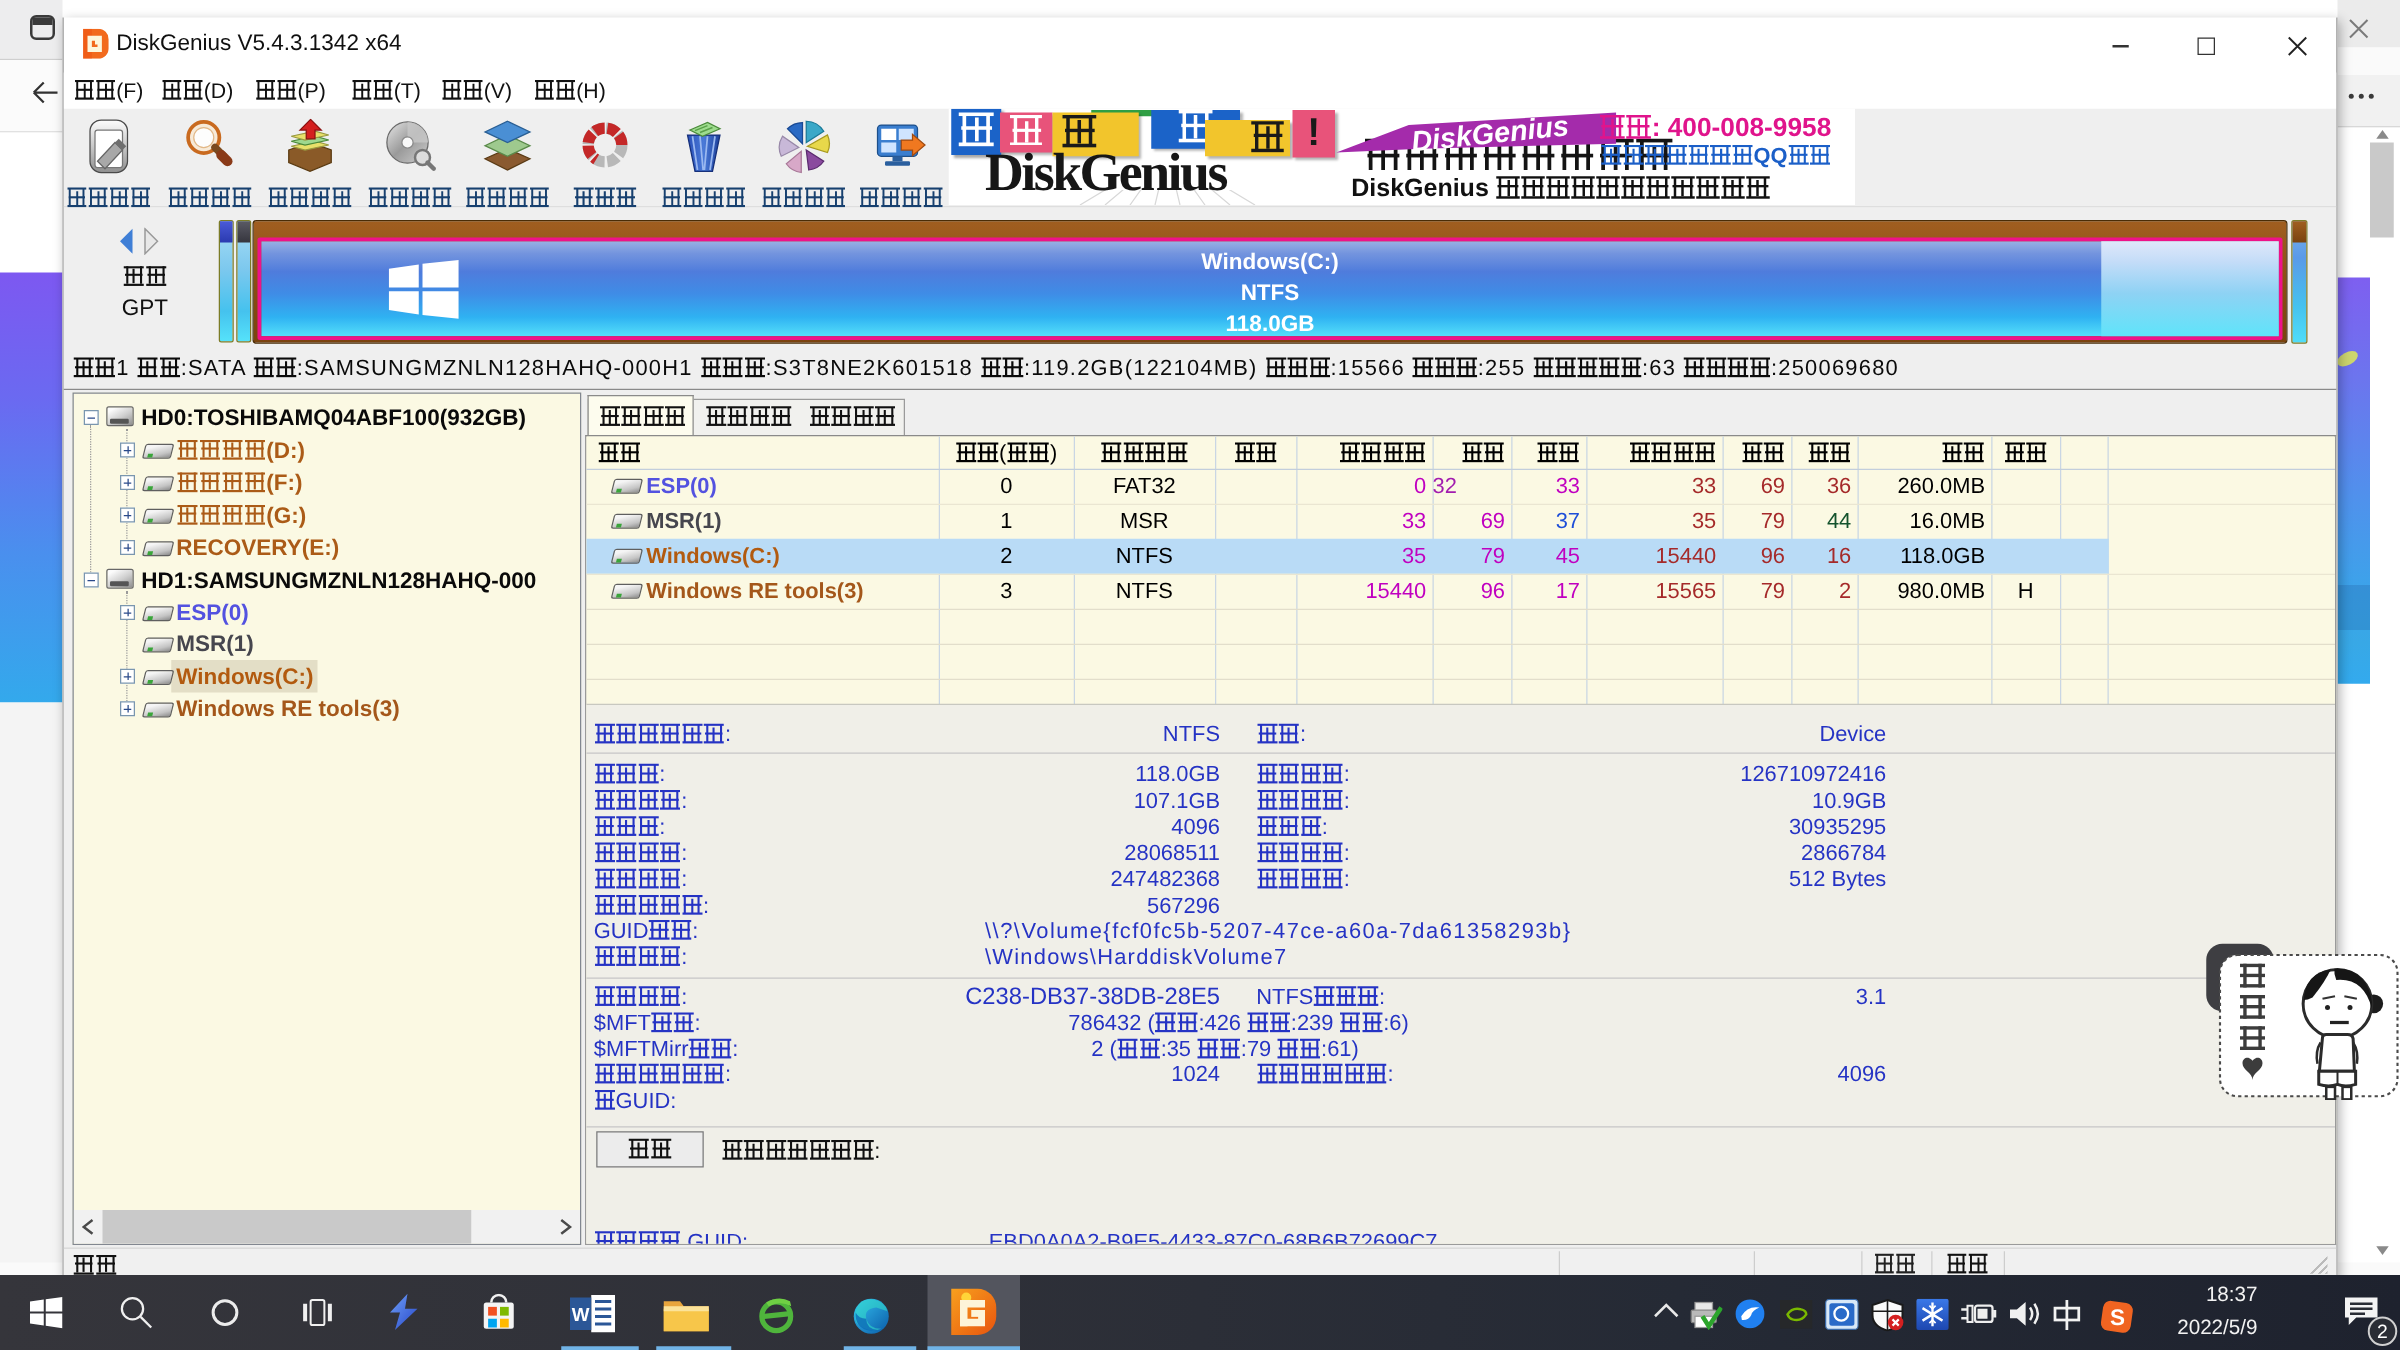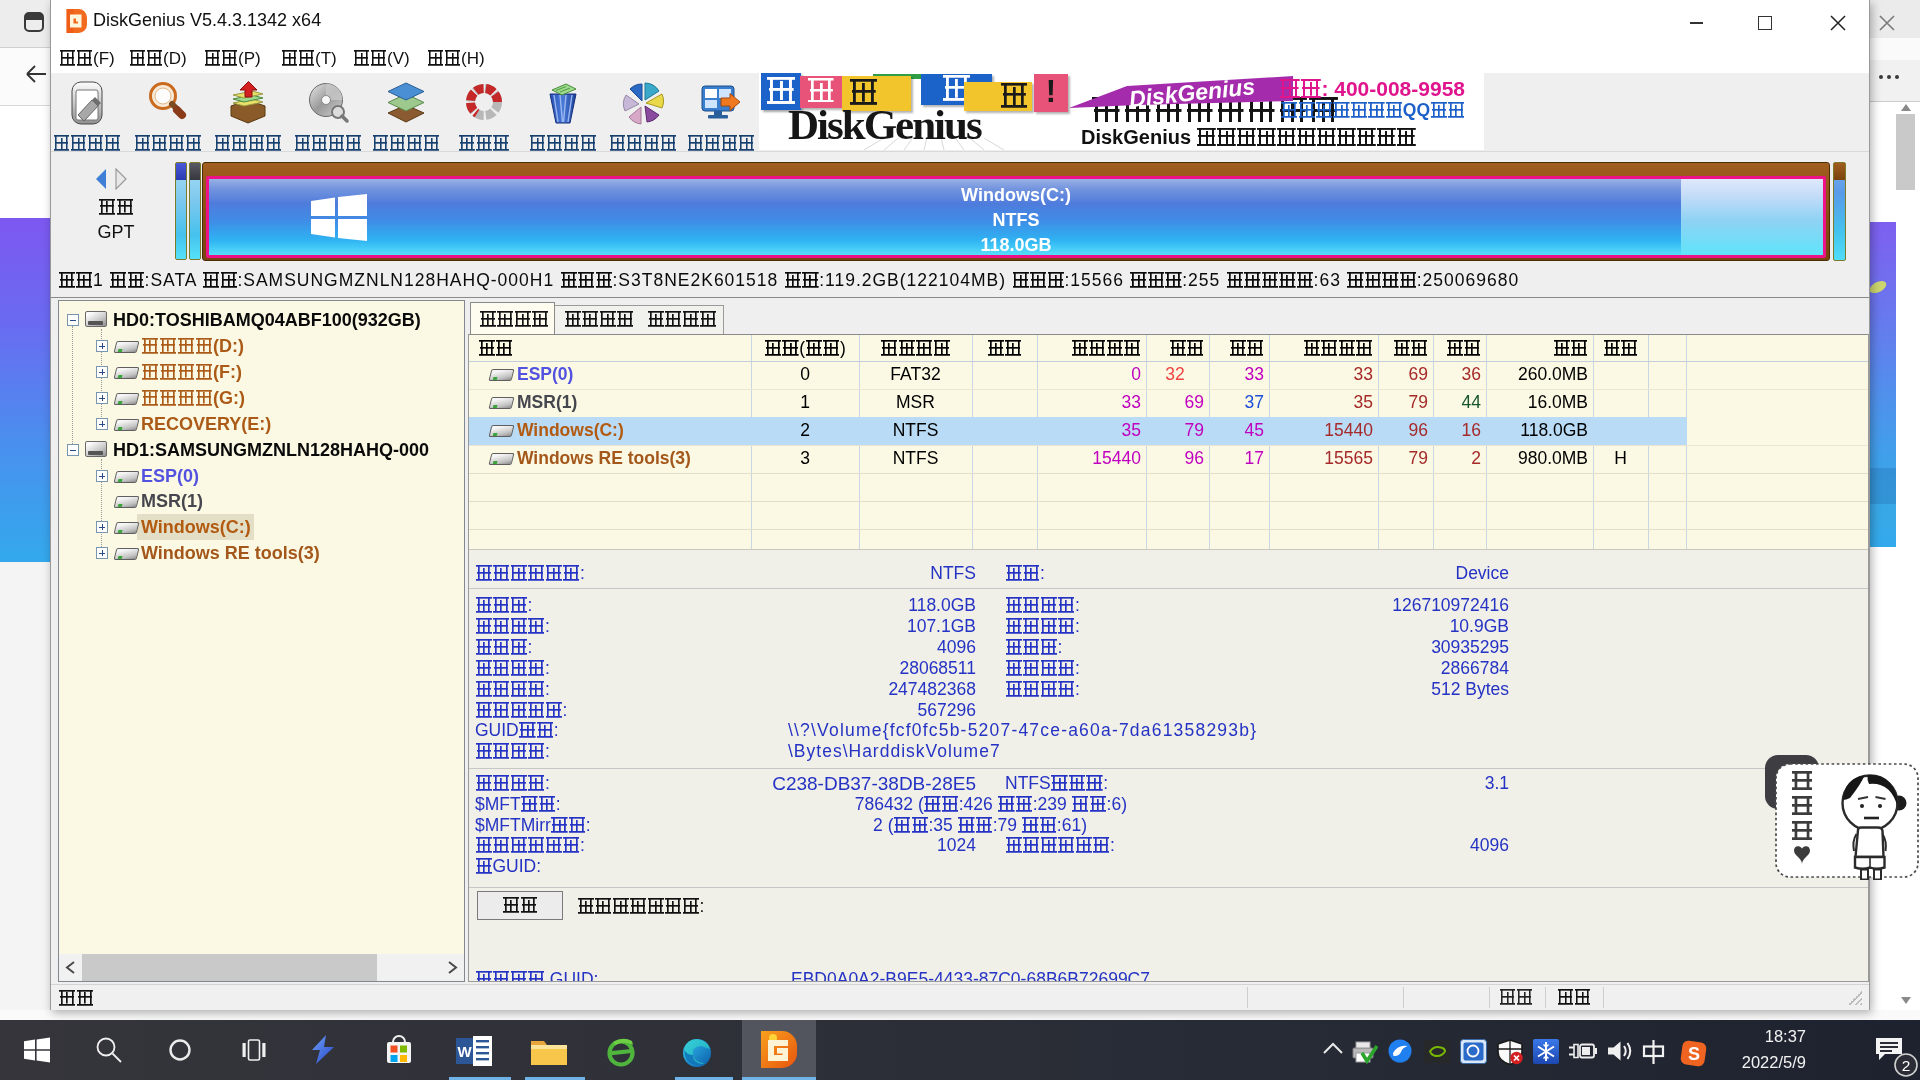--- a/index.html
+++ b/index.html
@@ -45,21 +45,21 @@
 <div class="abs" style="left:1896px;top:114px;width:19px;height:76px;background:#c9c9c9"></div>
 <div class="abs" style="left:1870px;top:222px;width:26px;height:325px;background:linear-gradient(180deg,#7e5ff0 0%,#6c75ee 25%,#4f92ec 55%,#3ba4ea 78%,#38a8e6 90%,#33aaee 100%)"></div>
 <div class="abs" style="left:1869px;top:282px;width:18px;height:10px;border-radius:50%;background:#cdd66e;transform:rotate(-28deg)"></div>
 <div class="abs" style="left:1870px;top:468px;width:26px;height:36px;background:rgba(20,60,130,.18)"></div>
 <svg class="abs" style="left:1900px;top:996px" width="12" height="9" viewBox="0 0 12 9">
     <path d="M6 8 L11 1 L1 1 Z" fill="#8a8a8a"></path>
   </svg>
 
 <div class="abs" style="left:0;top:1010px;width:1920px;height:10px;background:#fafafa"></div>
 
-<div class="abs" id="win" style="left:50px;top:0;width:1820px;height:1010px;background:#fff;border:1px solid #999;border-top:none;box-shadow:2px 3px 9px rgba(0,0,0,.3)">
+<div class="abs" id="win" style="left:50px;top:14px;width:1820px;height:1010px;background:#fff;border:1px solid #999;border-top:none;box-shadow:2px 3px 9px rgba(0,0,0,.3)">
 
  <svg class="abs" style="left:13px;top:9px" width="23" height="24" viewBox="0 0 23 24">
       <path d="M2.5 0 h12 a8.5 8.5 0 0 1 8.5 8.5 v7 a8.5 8.5 0 0 1 -8.5 8.5 h-12 z" fill="#f26a1d"></path>
       <path d="M2.5 0 h7 v24 h-7 z" fill="#ee4e12" opacity=".45"></path>
       <path d="M6 5.5 h11.5 v4 h-8 v5 h4.5 v-2 h-2 v-3 h5.5 v9 h-11.5 z" fill="#fdf6dc"></path>
     </svg>
  <div class="abs" style="left:42px;top:10px;font-size:18px;color:#101010">DiskGenius V5.4.3.1342 x64</div>
  <div class="abs" style="left:1639px;top:22px;width:13px;height:2px;background:#333"></div>
  <div class="abs" style="left:1707px;top:16px;width:14px;height:14px;border:1.6px solid #333"></div>
  <svg class="abs" style="left:1779px;top:15px" width="16" height="16" viewBox="0 0 16 16">
@@ -368,21 +368,21 @@
    <div class="abs" style="left:0;top:194px;width:1399px;height:1px;background:#e2decb"></div>
    <div class="abs" style="left:0;top:214px;width:1399px;height:1px;background:#c8c8c0"></div>
 
    <span class="part" style="left:21px;top:34px">
         <i></i>
       </span>
 <div class="abs" style="left:48px;top:29px;font-size:17.5px;font-weight:bold;color:#5352e0">ESP(0)</div>
 <div class="abs" style="left:282px;top:29px;width:108px;text-align:center;font-size:17.5px;color:#000">0</div>
 <div class="abs" style="left:390px;top:29px;width:113px;text-align:center;font-size:17.5px;color:#000">FAT32</div>
 <div class="abs" style="left:568px;top:29px;width:104px;text-align:right;font-size:17.5px;color:#c000c0">0</div>
-<div class="abs" style="left:677px;top:29px;width:58px;text-align:center;font-size:17.5px;color:#ef4444">32</div>
+<div class="abs" style="left:677px;top:29px;width:58px;text-align:left;font-size:17.5px;color:#a21caf">32</div>
 <div class="abs" style="left:740px;top:29px;width:55px;text-align:right;font-size:17.5px;color:#c000c0">33</div>
 <div class="abs" style="left:800px;top:29px;width:104px;text-align:right;font-size:17.5px;color:#a52a2a">33</div>
 <div class="abs" style="left:909px;top:29px;width:50px;text-align:right;font-size:17.5px;color:#a52a2a">69</div>
 <div class="abs" style="left:964px;top:29px;width:48px;text-align:right;font-size:17.5px;color:#a52a2a">36</div>
 <div class="abs" style="left:1017px;top:29px;width:102px;text-align:right;font-size:17.5px;color:#000">260.0MB</div>
 <span class="part" style="left:21px;top:62px">
         <i></i>
       </span>
 <div class="abs" style="left:48px;top:57px;font-size:17.5px;font-weight:bold;color:#46464e">MSR(1)</div>
 <div class="abs" style="left:282px;top:57px;width:108px;text-align:center;font-size:17.5px;color:#000">1</div>
@@ -445,21 +445,21 @@
 <div class="abs bl" style="left:740px;top:323px;width:300px;text-align:right;font-size:17.5px">2866784</div>
 <div class="abs bl" style="left:6px;top:344px;font-size:17.5px"><i class="z"></i><i class="z"></i><i class="z"></i><i class="z"></i>:</div>
 <div class="abs bl" style="left:207px;top:344px;width:300px;text-align:right;font-size:17.5px">247482368</div>
 <div class="abs bl" style="left:536px;top:344px;font-size:17.5px"><i class="z"></i><i class="z"></i><i class="z"></i><i class="z"></i>:</div>
 <div class="abs bl" style="left:740px;top:344px;width:300px;text-align:right;font-size:17.5px">512 Bytes</div>
 <div class="abs bl" style="left:6px;top:365px;font-size:17.5px"><i class="z"></i><i class="z"></i><i class="z"></i><i class="z"></i><i class="z"></i>:</div>
 <div class="abs bl" style="left:207px;top:365px;width:300px;text-align:right;font-size:17.5px">567296</div>
 <div class="abs bl" style="left:6px;top:385px;font-size:17.5px">GUID<i class="z"></i><i class="z"></i>:</div>
 <div class="abs bl" style="left:319px;top:385px;letter-spacing:1.2px;font-size:17.5px">\\?\Volume{fcf0fc5b-5207-47ce-a60a-7da61358293b}</div>
 <div class="abs bl" style="left:6px;top:406px;font-size:17.5px"><i class="z"></i><i class="z"></i><i class="z"></i><i class="z"></i>:</div>
-<div class="abs bl" style="left:319px;top:406px;letter-spacing:1px;font-size:17.5px">\Bytes\HarddiskVolume7</div>
+<div class="abs bl" style="left:319px;top:406px;letter-spacing:1px;font-size:17.5px">\Windows\HarddiskVolume7</div>
 <div class="abs bl" style="left:6px;top:438px;font-size:17.5px"><i class="z"></i><i class="z"></i><i class="z"></i><i class="z"></i>:</div>
 <div class="abs bl" style="left:207px;top:438px;width:300px;text-align:right;font-size:19px">C238-DB37-38DB-28E5</div>
 <div class="abs bl" style="left:536px;top:438px;font-size:17.5px">NTFS<i class="z"></i><i class="z"></i><i class="z"></i>:</div>
 <div class="abs bl" style="left:740px;top:438px;width:300px;text-align:right;font-size:17.5px">3.1</div>
 <div class="abs bl" style="left:6px;top:459px;font-size:17.5px">$MFT<i class="z"></i><i class="z"></i>:</div>
 <div class="abs bl" style="left:308px;top:459px;width:350px;text-align:right;font-size:17.5px">786432 (<i class="z"></i><i class="z"></i>:426 <i class="z"></i><i class="z"></i>:239 <i class="z"></i><i class="z"></i>:6)</div>
 <div class="abs bl" style="left:6px;top:480px;font-size:17.5px">$MFTMirr<i class="z"></i><i class="z"></i>:</div>
 <div class="abs bl" style="left:268px;top:480px;width:350px;text-align:right;font-size:17.5px">2 (<i class="z"></i><i class="z"></i>:35 <i class="z"></i><i class="z"></i>:79 <i class="z"></i><i class="z"></i>:61)</div>
 <div class="abs bl" style="left:6px;top:500px;font-size:17.5px"><i class="z"></i><i class="z"></i><i class="z"></i><i class="z"></i><i class="z"></i><i class="z"></i>:</div>
 <div class="abs bl" style="left:207px;top:500px;width:300px;text-align:right;font-size:17.5px">1024</div>

